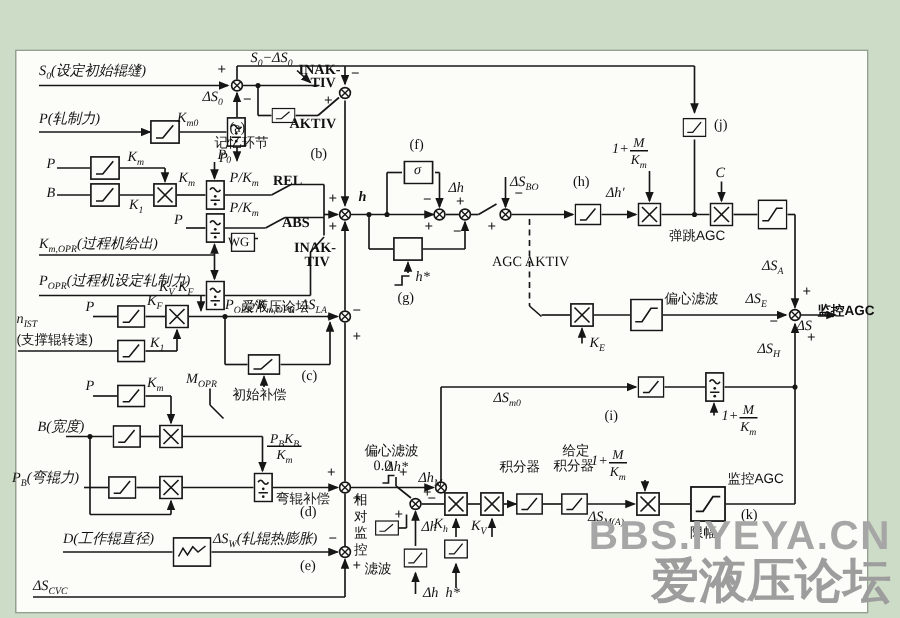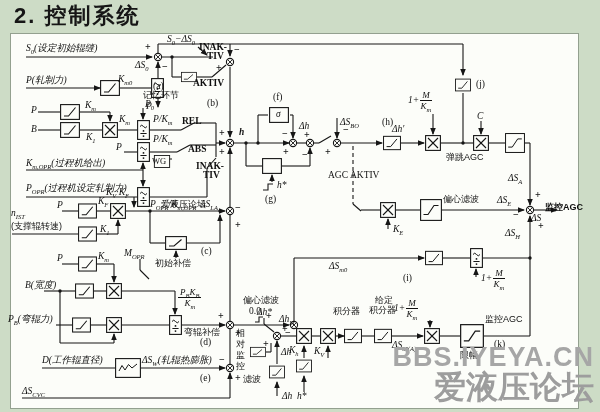--- a/index.html
+++ b/index.html
@@ -23,21 +23,20 @@
   .frac .fd{display:block;font-size:9px;line-height:10px;}
   .wm{position:absolute;color:#a6a6a6;font-family:"Liberation Sans","DejaVu Sans",sans-serif;
       font-weight:bold;z-index:8;}
   #wm1{right:6px;top:342px;font-size:27px;letter-spacing:1px;}
   #wm2{right:6px;top:366px;font-size:32px;color:#9d9d9d;}
 </style>
 </head>
 <body>
 
 <div id="stage">
-  <div id="page-title" class="titlebar">2. 控制系统</div>
   <div id="slide"></div>
 
   <svg width="600" height="412" viewBox="0 0 600 412">
     <defs>
       <marker id="arr" markerWidth="7" markerHeight="6" refX="5.6" refY="2.6" orient="auto">
         <path d="M0,0 L6.5,2.6 L0,5.2 Z" fill="#161616"></path>
       </marker>
       <symbol id="s-slope" viewBox="0 0 20 16">
         <rect x="0.6" y="0.6" width="18.8" height="14.8" fill="#fcfdf9" stroke="#161616" stroke-width="1.1"></rect>
         <path d="M4,12 L8.5,12 L15.5,3.5" fill="none" stroke="#161616" stroke-width="1.1"></path>
@@ -330,21 +329,21 @@
   <div class="lab" style="left:26px;top:183px">P<sub>OPR</sub>(过程机设定轧制力)</div>
   <div class="lab" style="left:150px;top:199px">P<sub>OPR</sub>/K<sub>m,OPR</sub></div>
   <div class="lab" style="left:239px;top:127px;font-weight:bold">h</div>
   <div class="lab" style="left:273px;top:92px;font-style:normal">(f)</div>
   <div class="lab" style="left:276px;top:109px">σ</div>
   <div class="lab" style="left:299px;top:121px">Δh</div>
   <div class="lab" style="left:277px;top:180px">h*</div>
   <div class="lab" style="left:265px;top:194px;font-style:normal">(g)</div>
   <div class="lab" style="left:340px;top:117px">ΔS<sub>BO</sub></div>
   <div class="lab" style="left:382px;top:117px;font-style:normal">(h)</div>
-  <div class="lab" style="left:392px;top:124px">Δh′</div>
+  <div class="lab" style="left:404px;top:124px">Δh′</div>
   <div class="lab" style="left:477px;top:111px">C</div>
   <div class="lab cjk" style="left:446px;top:152px">弹跳AGC</div>
   <div class="lab" style="left:328px;top:170px;font-style:normal;font-weight:normal">AGC AKTIV</div>
   <div class="lab" style="left:393px;top:224px">K<sub>E</sub></div>
   <div class="lab cjk" style="left:443px;top:194px">偏心滤波</div>
   <div class="lab" style="left:497px;top:195px">ΔS<sub>E</sub></div>
   <div class="lab" style="left:508px;top:173px">ΔS<sub>A</sub></div>
   <div class="lab cjk" style="left:545px;top:202px;font-weight:bold">监控AGC</div>
   <div class="lab" style="left:531px;top:213px">ΔS</div>
   <div class="lab" style="left:505px;top:228px">ΔS<sub>H</sub></div>

